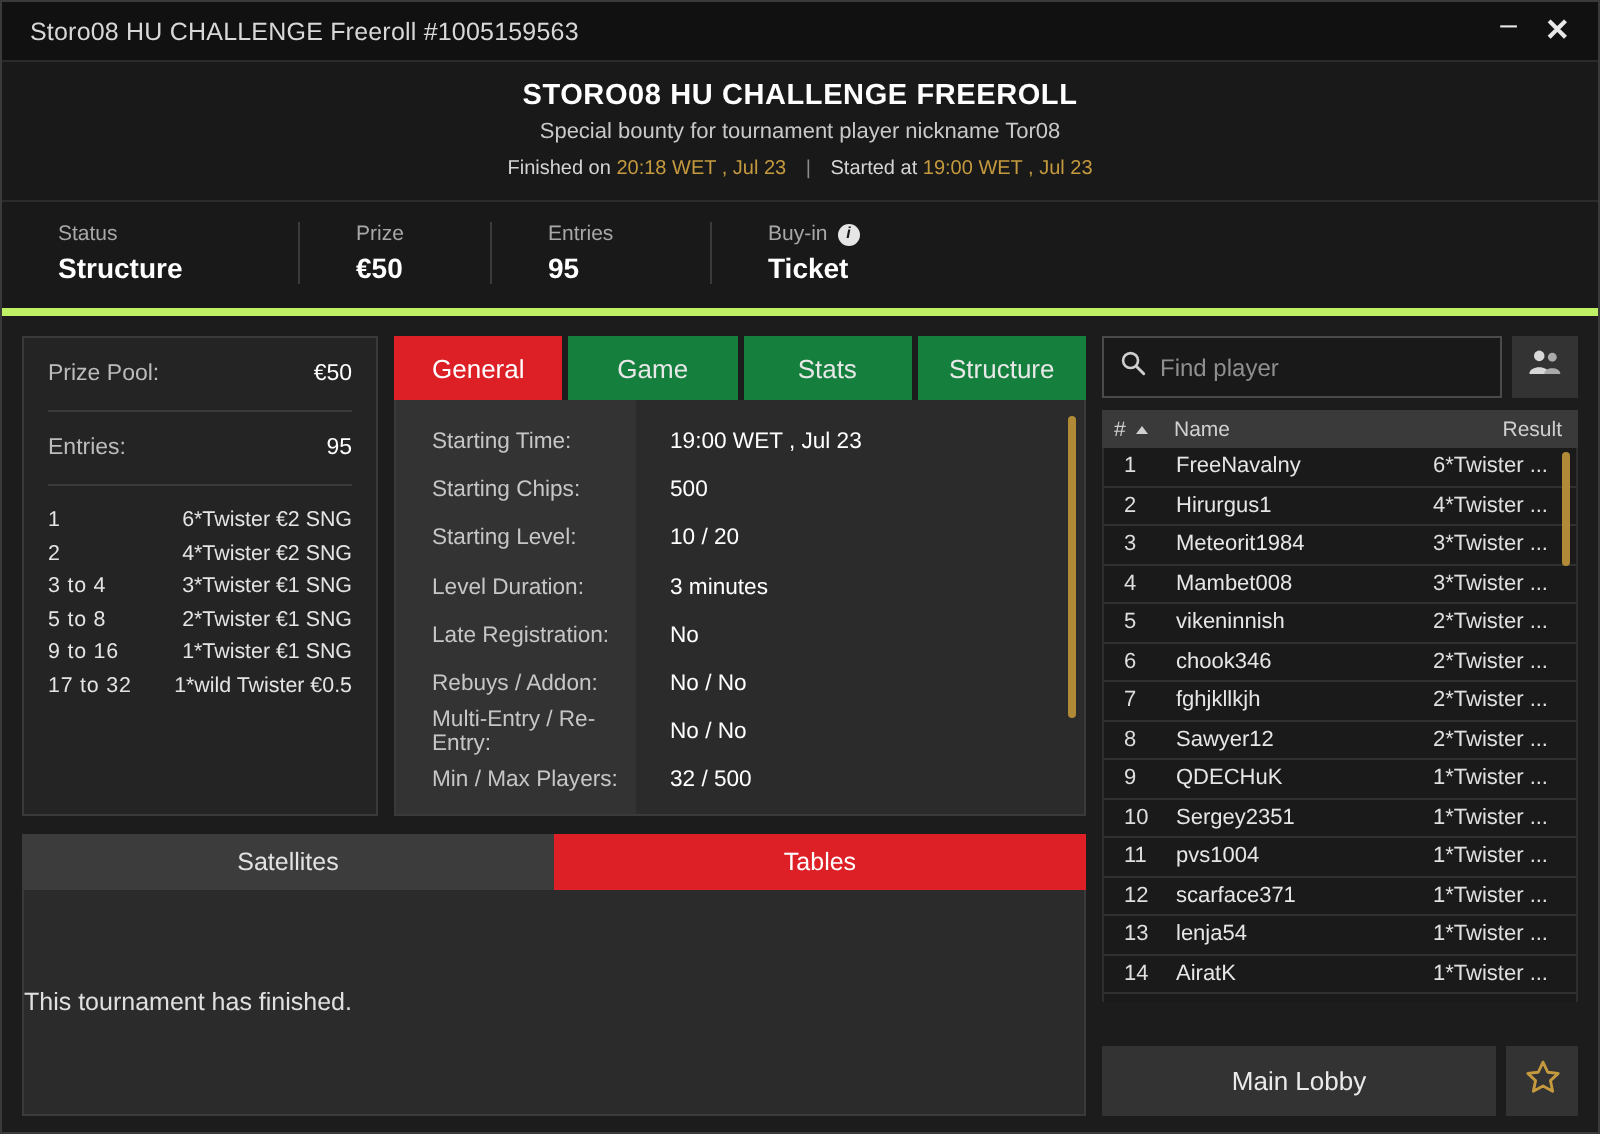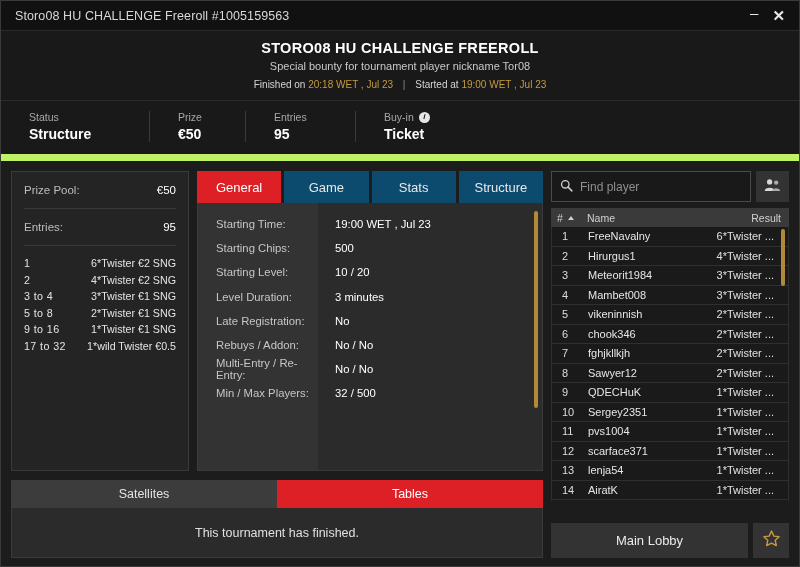--- a/index.html
+++ b/index.html
@@ -50,21 +50,21 @@
   }
   .header .h-times { font-size: 10px; color: #d5d5d5; }
   .header .h-times .amber { color: #c59a3e; }
   .header .h-times .sep { color: #8a8a8a; margin: 0 7px; }
 
   
   .statusbar {
     background: #191919;
     display: flex; align-items: stretch;
     padding: 10px 0 12px 0;
-    border-bottom: 7px solid #bef264;
+    border-bottom: 4px solid #bef264;
   }
   .stat {
     padding: 0 18px 0 28px;
     display: flex; flex-direction: column; justify-content: center;
     position: relative;
   }
   .stat + .stat { border-left: 1px solid #3a3a3a; }
   .stat .lbl {
     font-size: 10.5px; color: #a8a8a8; margin-bottom: 3px;
     display: flex; align-items: center; gap: 5px;
@@ -84,21 +84,21 @@
 
   
   .body {
     flex: 1; display: flex; padding: 10px 10px 8px 10px; gap: 8px;
     min-height: 0;
   }
   .col-left { width: 532px; display: flex; flex-direction: column; min-height: 0; }
   .col-right { flex: 1; display: flex; flex-direction: column; min-height: 0; }
 
   
-  .upper { display: flex; gap: 8px; height: 300px; }
+  .upper { display: flex; gap: 8px; height: 240px; }
 
   .prizepanel {
     width: 178px; background: #242424; border: 1px solid #3a3a3a;
     padding: 0 12px;
   }
   .prow {
     display: flex; justify-content: space-between; align-items: center;
     height: 37px; border-bottom: 1px solid #3a3a3a;
     font-size: 11.5px;
   }
@@ -108,21 +108,21 @@
   .payrow {
     display: flex; justify-content: space-between;
     font-size: 10.7px; color: #e4e4e4; line-height: 16.5px;
     white-space: nowrap;
   }
   .payrow .rng { letter-spacing: .4px; }
 
   .tabspanel { flex: 1; display: flex; flex-direction: column; min-width: 0; }
   .tabs { display: flex; gap: 3px; }
   .tab {
-    flex: 1; height: 32px; background: #0c4a6e; color: #e8e8e8;
+    flex: 1; height: 32px; background: #15803d; color: #e8e8e8;
     font-size: 13px; display: flex; align-items: center; justify-content: center;
     cursor: pointer; border: none;
   }
   .tab.active { background: #dd1f26; color: #ffffff; font-weight: normal; }
 
   .infopanel {
     flex: 1; background: #2b2b2b; border: 1px solid #3a3a3a; border-top: none;
     position: relative; overflow: hidden; display: flex;
   }
   .infocol-l { width: 120px; background: #333333; }
@@ -143,21 +143,21 @@
   
   .lowtabs { display: flex; gap: 0; margin-top: 9px; }
   .lowtab {
     flex: 1; height: 28px; background: #3c3c3c; color: #e3e3e3;
     font-size: 12.5px; display: flex; align-items: center; justify-content: center;
     cursor: pointer;
   }
   .lowtab.active { background: #dd1f26; color: #ffffff; }
   .lowpanel {
     flex: 1; background: #2b2b2b; border: 1px solid #3a3a3a; border-top: none;
-    display: flex; align-items: center; justify-content: center;
+    display: flex; align-items: center; justify-content: flex-start;
     font-size: 12.5px; color: #e0e0e0;
     min-height: 0;
   }
 
   
   .searchrow { display: flex; gap: 5px; }
   .searchbox {
     flex: 1; height: 31px; background: #191919; border: 1px solid #4a4a4a;
     display: flex; align-items: center; padding: 0 8px; gap: 7px;
   }

